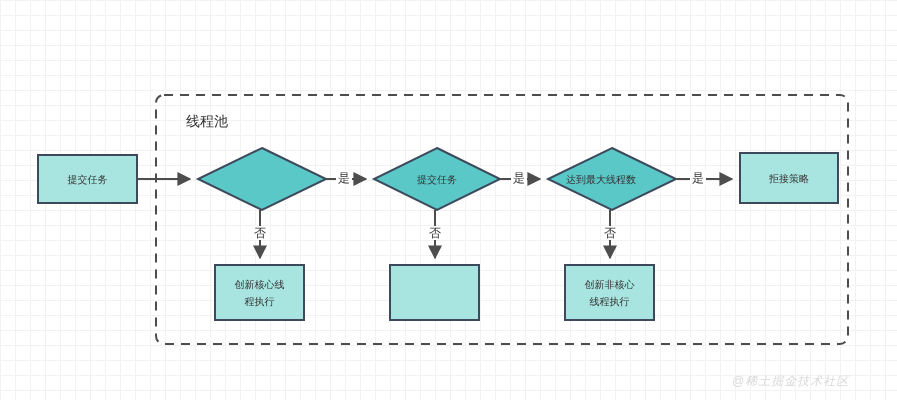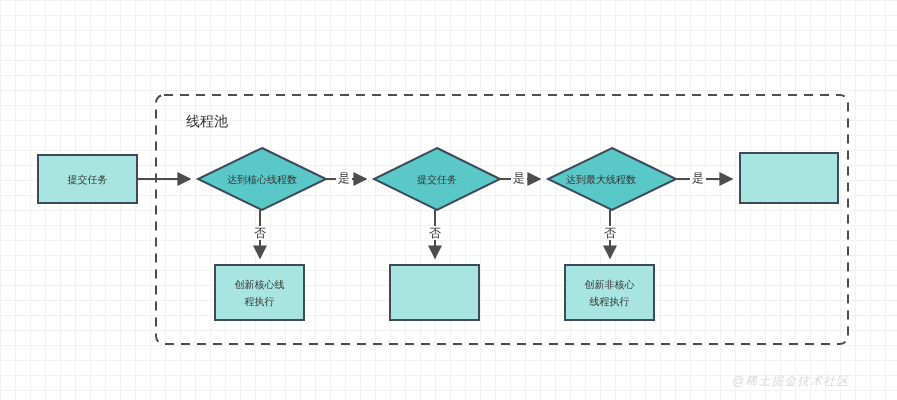--- a/index.html
+++ b/index.html
@@ -111,26 +111,26 @@
 
     <line x1="435" y1="210" x2="435" y2="258" stroke="#4d4d4d" stroke-width="2" marker-end="url(#arrow)"></line>
 
     <line x1="610" y1="210" x2="610" y2="258" stroke="#4d4d4d" stroke-width="2" marker-end="url(#arrow)"></line>
   </svg>
 
   <div class="group-title" style="left:186px; top:112px;text-align:right;">线程池</div>
 
   <div class="node-label" style="left:38px; top:155px; width:99px; height:48px;">提交任务</div>
 
-  <div class="node-label" style="left:198px; top:163px; width:128px; height:32px;">达到核心线程数</div>
 
   <div class="node-label" style="left:374px; top:163px; width:126px; height:32px;">提交任务</div>
 
   <div class="node-label" style="left:537px; top:163px; width:128px; height:32px;">达到最大线程数</div>
 
+  <div class="node-label" style="left:740px; top:153px; width:98px; height:50px;">拒接策略</div>
 
   <div class="node-label" style="left:215px; top:265px; width:89px; height:55px;">创新核心线
 程执行</div>
 
 
   <div class="node-label" style="left:565px; top:265px; width:89px; height:55px;font-family:Liberation Serif, serif;">创新非核心
 线程执行</div>
 
   <div class="edge-label" style="left:336px; top:171px;">是</div>
 

